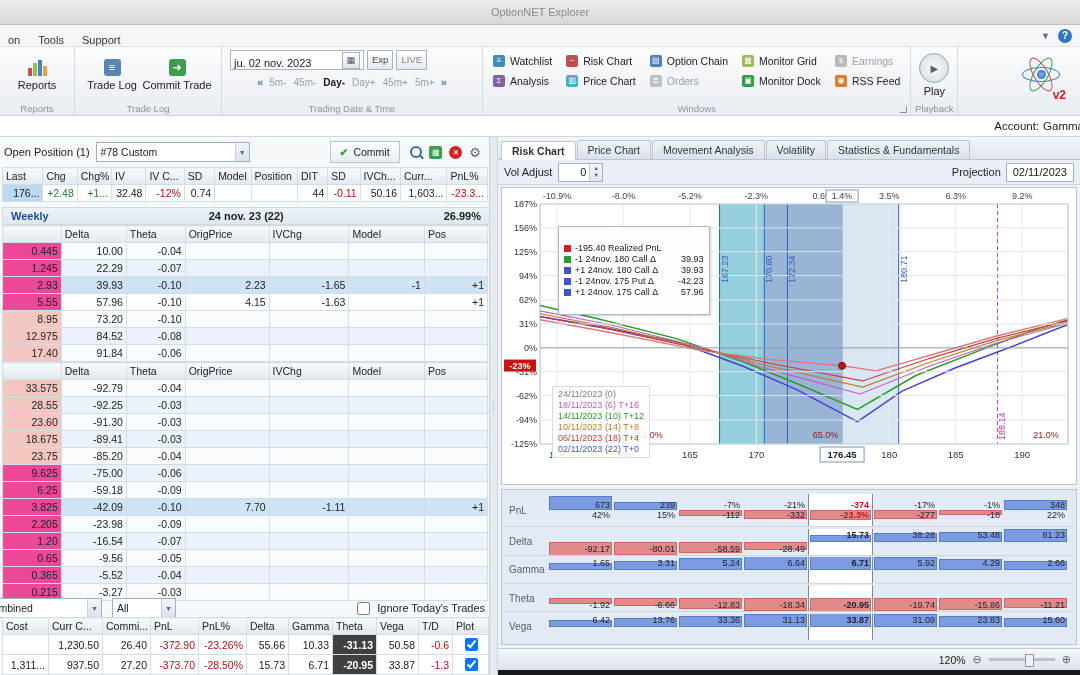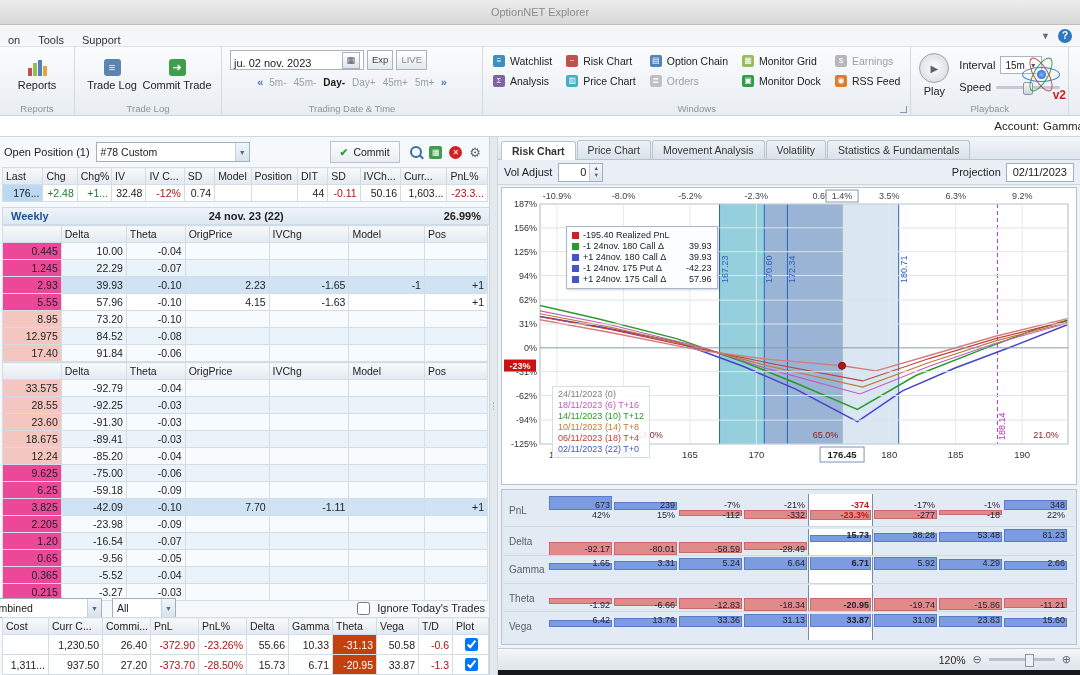--- a/index.html
+++ b/index.html
@@ -84,38 +84,38 @@
   .chain tbody tr:nth-child(even){background:#eaf3f9;}
   .chain tbody tr.rowsel{background:#cfe3f4;}
   .chain tbody tr.rowsel2{background:#ffffff;}
   td.pricecell.otm{background:#ec4899;}
   td.pricecell.itm{background:#f3c6bf;}
   .filters{display:flex;align-items:center;gap:10px;position:absolute;bottom:55px;left:0;right:4px;padding:2px 0;}
   .combo-cut{margin-left:-20px;width:116px;}
   .combo-all{width:58px;}
   .ignore{margin-left:auto;display:flex;align-items:center;gap:4px;}
   .summary-wrap{position:absolute;bottom:0;left:0;right:0;}
-  td.theta-red{background:#c2410c;color:#fff !important;font-weight:normal;}
+  td.theta-red{background:#404040;color:#fff !important;font-weight:bold;}
   .plotcell{text-align:center;}
   .signcolor .neg{color:#b01414;}
   .signcolor .pos{color:#1d7d2c;}
   
   .tabs{height:22px;display:flex;align-items:flex-end;background:linear-gradient(#f3f6f9,#dde5ee);padding-left:3px;gap:1px;border-bottom:1px solid #b9c4cf;}
   .tab{padding:3px 10px;border:1px solid #b9c4cf;border-bottom:none;border-radius:3px 3px 0 0;
        background:linear-gradient(#eef2f6,#d9e2ea);font-size:10.5px;color:#333;white-space:nowrap;}
   .tab.active{background:#fff;font-weight:bold;position:relative;top:1px;}
   .controls{height:24px;display:flex;align-items:center;gap:6px;padding:0 6px;background:#e9eff5;border-bottom:1px solid #ccd5de;}
   .spinner{display:inline-flex;border:1px solid #9fb0c0;background:#fff;height:17px;}
   .spinner .val{width:24px;text-align:right;padding:0 3px;line-height:17px;}
   .spin-arr{display:flex;flex-direction:column;justify-content:center;font-size:5.5px;line-height:7px;background:linear-gradient(#f4f7fa,#dde5ee);border-left:1px solid #c2cdd8;width:12px;text-align:center;color:#556;}
   .proj{margin-left:auto;display:flex;align-items:center;gap:5px;}
   .datebox{border:1px solid #9fb0c0;background:#fff;height:17px;line-height:17px;padding:0 6px;}
   .chart-wrap{position:relative;height:296px;background:#fff;border:1px solid #b9c4cf;margin:2px 3px 0;flex:none;}
   .legend{position:absolute;font-size:9px;}
-  .pos-legend{left:56px;top:38px;background:rgba(252,253,255,0.95);border:1px solid #aab8c6;padding:3px 5px;box-shadow:1px 1px 2px rgba(0,0,0,.18);min-width:138px;margin-left:8px;}
+  .pos-legend{left:56px;top:38px;background:rgba(252,253,255,0.95);border:1px solid #aab8c6;padding:16px 5px;box-shadow:1px 1px 2px rgba(0,0,0,.18);min-width:138px;}
   .lg-row{display:flex;align-items:center;gap:4px;line-height:11px;}
   .lg-marker{width:7px;height:7px;display:inline-block;flex:none;}
   .lg-val{margin-left:auto;padding-left:8px;min-width:30px;text-align:right;}
   .date-legend{left:50px;top:198px;background:rgba(255,255,255,0.88);border:1px solid #d5dde4;padding:2px 5px;}
   .greeks{flex:1;margin:4px 3px 0;background:#e2ebf3;border:1px solid #b9c4cf;padding:3px 2px;display:flex;flex-direction:column;justify-content:space-evenly;}
   .grow{display:grid;grid-template-columns:44px repeat(8,65px);height:26px;border-bottom:1px solid #cdd8e2;}
   .grow:last-child{border-bottom:none;}
   .grow-pnl{height:32px;}
   .glabel{font-size:10px;color:#55606c;display:flex;align-items:center;padding-left:5px;}
   .gcell{position:relative;overflow:hidden;}
@@ -267,35 +267,20 @@
       <div class="rcaption">Windows</div>
       <span class="launcher"></span>
     </div>
 
     <div class="rgroup">
       <div class="pb">
         <div class="play-wrap">
           <div class="play-btn">▶</div>
           <span>Play</span>
         </div>
-        <div class="pb-right">
-          <div class="interval-row">
-            <span>Interval</span>
-            <span class="combo-sm">
-              <span>15m</span>
-              <span class="arr">▼</span>
-            </span>
-          </div>
-          <div class="interval-row">
-            <span>Speed</span>
-            <span class="slider">
-                <span class="thumb"></span>
-              </span>
-          </div>
-        </div>
       </div>
       <div class="rcaption">Playback</div>
     </div>
 
     <div style="position:relative;flex:1">
       <div class="atom">
         <span class="orbit"></span>
         <span class="orbit o2"></span>
         <span class="orbit o3"></span>
         <span class="nucleus"></span>
@@ -544,21 +529,21 @@
               <td class="pricecell itm">18.675</td>
               <td>-89.41</td>
               <td>-0.03</td>
               <td></td>
               <td></td>
               <td></td>
               <td></td>
             </tr>
 
             <tr>
-              <td class="pricecell itm">12.24</td>
+              <td class="pricecell itm">23.75</td>
               <td>-85.20</td>
               <td>-0.04</td>
               <td></td>
               <td></td>
               <td></td>
               <td></td>
             </tr>
 
             <tr>
               <td class="pricecell otm">9.625</td>

